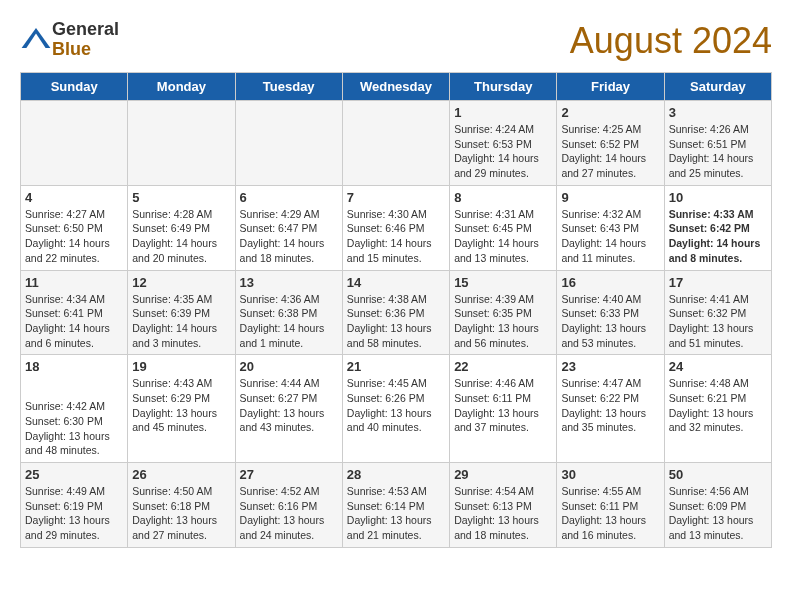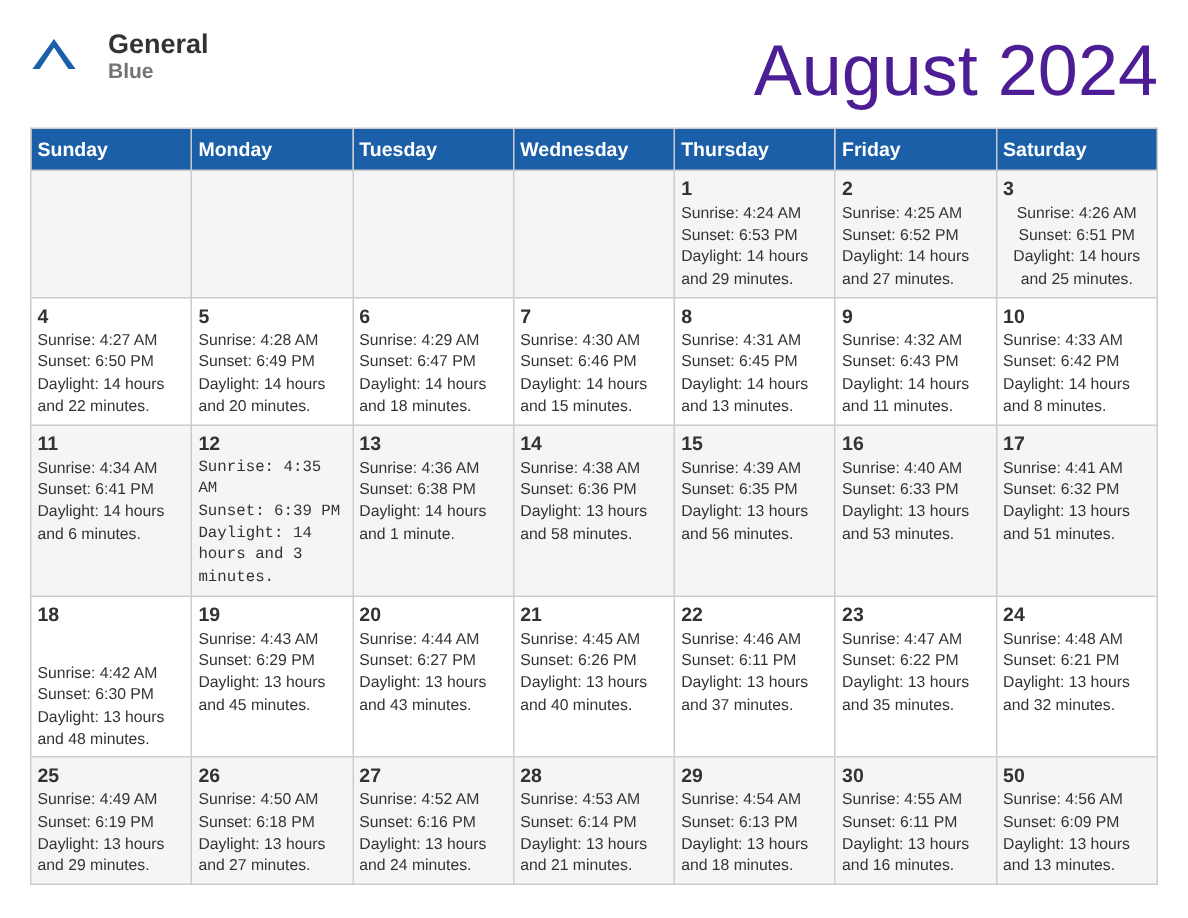--- a/index.html
+++ b/index.html
@@ -12,63 +12,63 @@
     }
     .header {
       display: flex;
       justify-content: space-between;
       align-items: flex-start;
       margin-bottom: 10px;
     }
     .logo {
       display: flex;
       align-items: center;
-      gap: 20px;
+      gap: 0;
     }
     .logo-text {
       display: flex;
       flex-direction: column;
       line-height: 1.1;
     }
     .logo-general {
       font-size: 18px;
       font-weight: bold;
       color: #333;
     }
     .logo-blue {
-      font-size: 14px;
+      font-size: 18px;
       font-weight: bold;
-      color: #737373;
+      color: #a16207;
     }
     .logo-icon {
       width: 32px;
       height: 32px;
     }
     .title-block {
       text-align: right;
     }
     .main-title {
-      font-size: 48px;
+      font-size: 36px;
       font-weight: normal;
-      color: #4c1d95;
+      color: #a16207;
     }
     .sub-title {
       font-size: 16px;
       color: #555;
     }
     table {
       width: 100%;
       border-collapse: collapse;
       font-size: 11px;
     }
     thead tr th {
       background-color: #1a5fa8;
       color: #fff;
       padding: 6px 4px;
-      text-align: left;
+      text-align: center;
       font-size: 13px;
       font-weight: bold;
       border: 1px solid #ccc;
     }
     tbody tr td {
       border: 1px solid #ccc;
       vertical-align: top;
       padding: 4px 4px;
       height: 80px;
       width: 106px;
@@ -139,21 +139,21 @@
 Daylight: 14 hours and 29 minutes.</div>
         </td>
         <td>
           <span class="day-num">2</span>
           <div class="day-info" style="white-space: pre-line;">Sunrise: 4:25 AM
 Sunset: 6:52 PM
 Daylight: 14 hours and 27 minutes.</div>
         </td>
         <td>
           <span class="day-num">3</span>
-          <div class="day-info" style="white-space: pre-line; text-align: center;">Sunrise: 4:26 AM
+          <div class="day-info" style="white-space: pre-line;">Sunrise: 4:26 AM
 Sunset: 6:51 PM
 Daylight: 14 hours and 25 minutes.</div>
         </td>
       </tr>
       <tr>
         <td>
           <span class="day-num">4</span>
           <div class="day-info" style="white-space: pre-line;">Sunrise: 4:27 AM
 Sunset: 6:50 PM
 Daylight: 14 hours and 22 minutes.</div>
@@ -183,35 +183,35 @@
 Daylight: 14 hours and 13 minutes.</div>
         </td>
         <td>
           <span class="day-num">9</span>
           <div class="day-info" style="white-space: pre-line;">Sunrise: 4:32 AM
 Sunset: 6:43 PM
 Daylight: 14 hours and 11 minutes.</div>
         </td>
         <td>
           <span class="day-num">10</span>
-          <div class="day-info" style="white-space: pre-line;">Sunrise: 4:33 AM
+          <div class="day-info" style="white-space: pre-line; font-weight: bold;">Sunrise: 4:33 AM
 Sunset: 6:42 PM
 Daylight: 14 hours and 8 minutes.</div>
         </td>
       </tr>
       <tr>
         <td>
           <span class="day-num">11</span>
           <div class="day-info" style="white-space: pre-line;">Sunrise: 4:34 AM
 Sunset: 6:41 PM
 Daylight: 14 hours and 6 minutes.</div>
         </td>
         <td>
           <span class="day-num">12</span>
-          <div class="day-info" style="white-space: pre-line; font-family: Liberation Mono, monospace;">Sunrise: 4:35 AM
+          <div class="day-info" style="white-space: pre-line;">Sunrise: 4:35 AM
 Sunset: 6:39 PM
 Daylight: 14 hours and 3 minutes.</div>
         </td>
         <td>
           <span class="day-num">13</span>
           <div class="day-info" style="white-space: pre-line;">Sunrise: 4:36 AM
 Sunset: 6:38 PM
 Daylight: 14 hours and 1 minute.</div>
         </td>
         <td>

